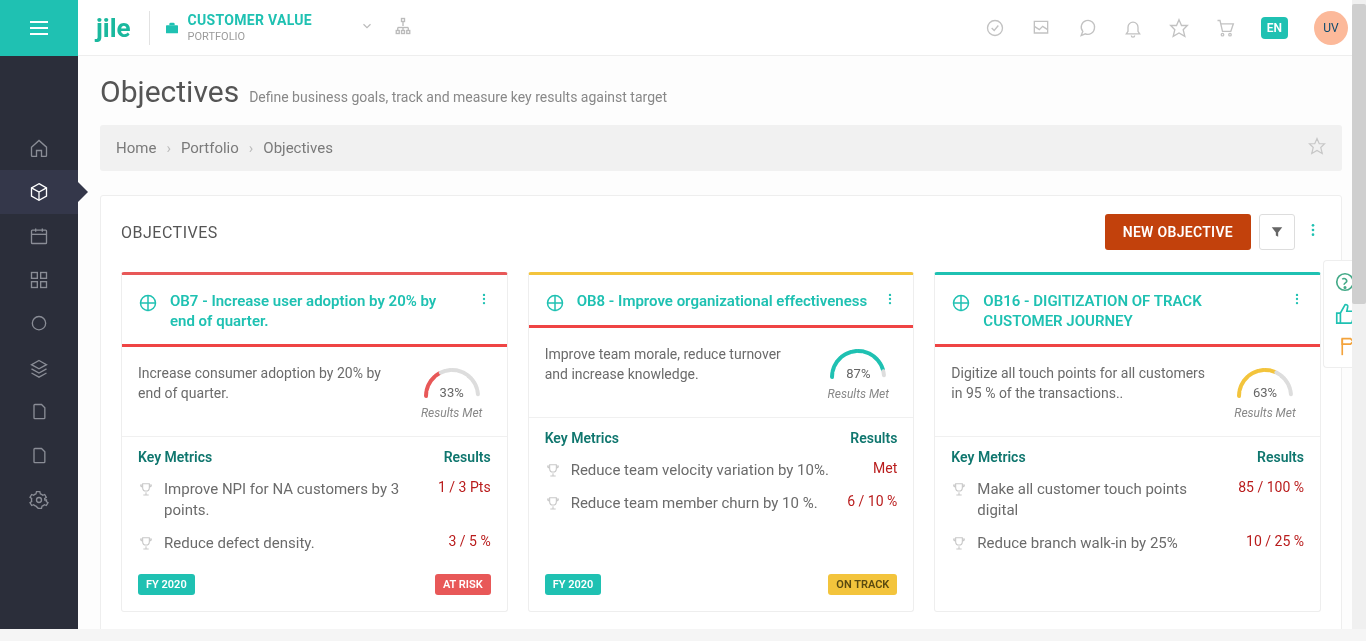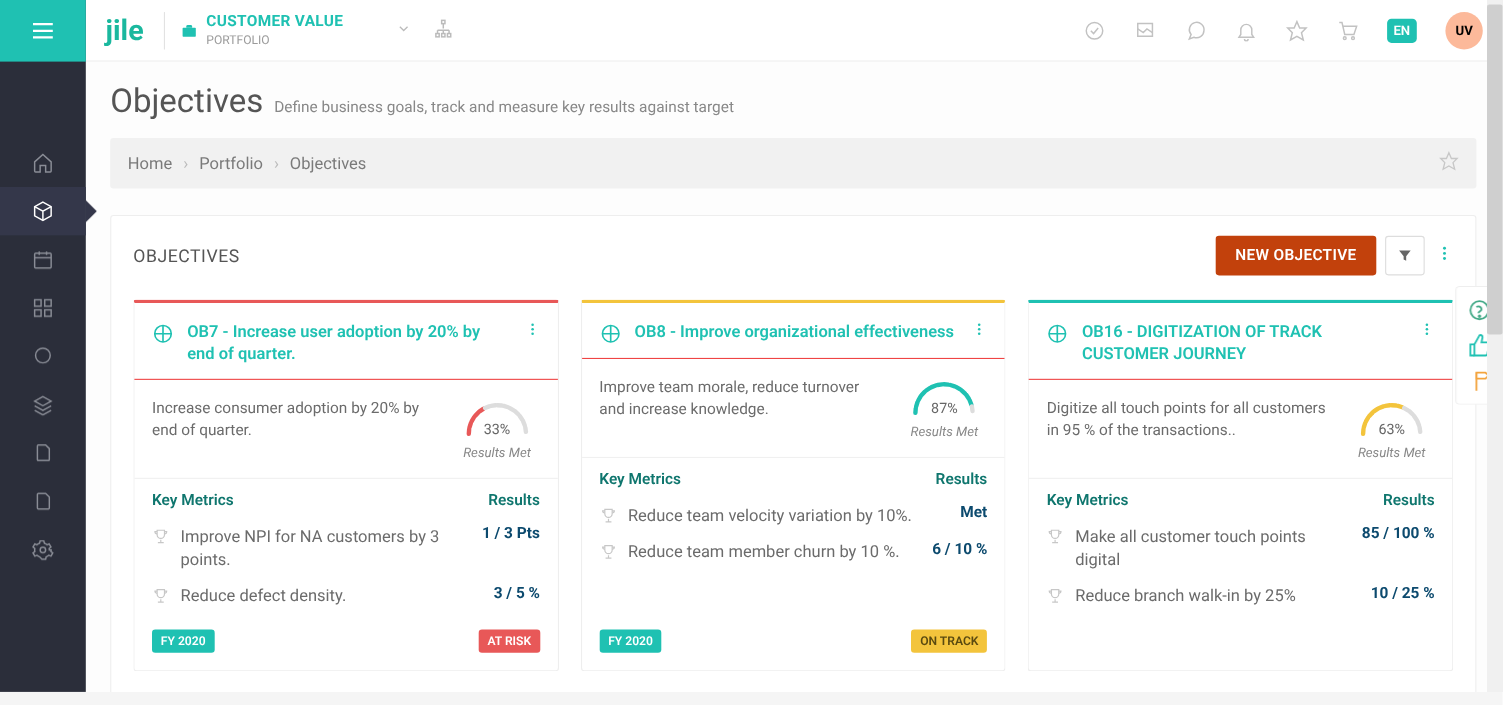--- a/index.html
+++ b/index.html
@@ -19,21 +19,21 @@
 .divider-v{width:1px;height:34px;background:#e2e2e2;margin-right:14px}
 .context-sel{display:flex;flex-direction:column;margin-right:8px}
 .context-title{color:#1fc1b2;font-weight:700;font-size:14px;letter-spacing:.3px;display:flex;align-items:center;gap:8px}
 .context-sub{color:#9b9b9b;font-size:11px;margin-top:2px}
 .chev-down{color:#bbb;margin-left:40px;cursor:pointer}
 .sitemap-icon{color:#bbb;margin-left:20px;cursor:pointer}
 .topbar-spacer{flex:1}
 .topbar-icons{display:flex;align-items:center;gap:26px}
 .topbar-icons .icon{color:#c2c2c2;cursor:pointer;display:flex}
 .lang-badge{background:#1fc1b2;color:#fff;border-radius:4px;padding:4px 6px;font-size:12px;font-weight:600;cursor:pointer}
-.avatar{width:34px;height:34px;border-radius:50%;background:#fcb99a;color:#000000;display:flex;align-items:center;justify-content:center;font-size:12px;font-weight:700;cursor:pointer}
+.avatar{width:34px;height:34px;border-radius:50%;background:#fcb99a;color:#0c4a6e;display:flex;align-items:center;justify-content:center;font-size:12px;font-weight:400;cursor:pointer}
 .content{flex:1;overflow:auto;background:#fdfdfd;padding:18px 24px 18px 22px}
 .page-header{display:flex;align-items:baseline;gap:10px;margin-bottom:16px}
 .page-title{font-size:30px;color:#555;font-weight:400}
 .page-sub{color:#888;font-size:14px}
 .breadcrumb{background:#f1f1f1;border-radius:3px;padding:14px 16px;display:flex;align-items:center;gap:10px;color:#777;font-size:15px;margin-bottom:24px;position:relative}
 .breadcrumb .crumb{color:#7a7a7a}
 .breadcrumb .crumb.link{cursor:pointer}
 .breadcrumb .sep{color:#bbb}
 .bc-star{position:absolute;right:16px;color:#c7c7c7;cursor:pointer}
 .panel{border:1px solid #eee;border-radius:3px;background:#fff;padding:18px 20px 30px}
@@ -41,37 +41,37 @@
 .panel-title{font-size:16px;color:#555;letter-spacing:.5px}
 .panel-head-spacer{flex:1}
 .btn-new{background:#c2410c;color:#fff;border:none;padding:10px 18px;font-size:14px;font-weight:600;border-radius:3px;cursor:pointer;letter-spacing:.3px}
 .btn-filter{width:36px;height:36px;border:1px solid #ddd;border-radius:3px;display:flex;align-items:center;justify-content:center;cursor:pointer;margin-left:8px;color:#666;background:#fff}
 .btn-kebab{color:#1fc1b2;margin-left:10px;cursor:pointer}
 .cards{display:flex;gap:20px}
 .card{flex:1;border:1px solid #eee;border-radius:3px;display:flex;flex-direction:column;border-top:3px solid}
 .card.red{border-top-color:#e85858}
 .card.yellow{border-top-color:#f3c43c}
 .card.teal{border-top-color:#1fc1b2}
-.card-head{display:flex;align-items:flex-start;padding:16px 16px 12px;gap:12px;border-bottom:1px solid #ef4444}
+.card-head{display:flex;align-items:flex-start;padding:16px 16px 12px;gap:12px;border-bottom:3px solid #ef4444}
 .target-icon{color:#1fc1b2;flex-shrink:0;margin-top:2px}
 .card-title{color:#1fc1b2;font-weight:600;font-size:15px;flex:1;cursor:pointer;line-height:1.35}
 .card-kebab{color:#1fc1b2;cursor:pointer}
 .card-body{padding:16px;display:flex;gap:12px;align-items:flex-start}
 .card-desc{flex:1;color:#6b6b6b;font-size:14px;line-height:1.45}
 .gauge-wrap{width:78px;display:flex;flex-direction:column;align-items:center}
 .gauge{width:66px;height:36px;position:relative}
 .gauge-pct{font-size:13px;color:#666;margin-top:-14px}
 .gauge-label{font-size:12px;color:#888;font-style:italic;margin-top:6px}
 .metrics-head{display:flex;padding:0 16px 8px;border-top:1px solid #f0f0f0;padding-top:12px}
 .metrics-head .mh{font-weight:600;color:#0f766e;font-size:14px}
 .metrics-head .mh.r{margin-left:auto}
 .metric-row{display:flex;align-items:flex-start;padding:6px 16px;gap:10px}
 .trophy{color:#c7c7c7;margin-top:2px;flex-shrink:0}
 .metric-label{flex:1;color:#6b6b6b;font-size:15px;line-height:1.4}
-.metric-result{color:#0c4a6e;font-size:14px;font-weight:700;white-space:nowrap}
+.metric-result{color:#b91c1c;font-size:14px;font-weight:400;white-space:nowrap}
 .card-foot{display:flex;padding:14px 16px 16px;align-items:center;margin-top:auto}
 .tag{font-size:11px;font-weight:600;padding:4px 8px;border-radius:3px;color:#fff}
 .tag.fy{background:#1fc1b2}
 .tag.status{margin-left:auto}
 .tag.risk{background:#e85858}
 .tag.track{background:#f3c43c;color:#5a4a10}
 .tag.planned{background:#5bd6e6}
 .footer{display:flex;align-items:center;margin-top:26px}
 .pg-select{padding:5px 8px;border:1px solid #ccc;border-radius:3px;font-size:14px;width:78px}
 .entries-text{margin-left:16px;color:#555;font-size:14px}

